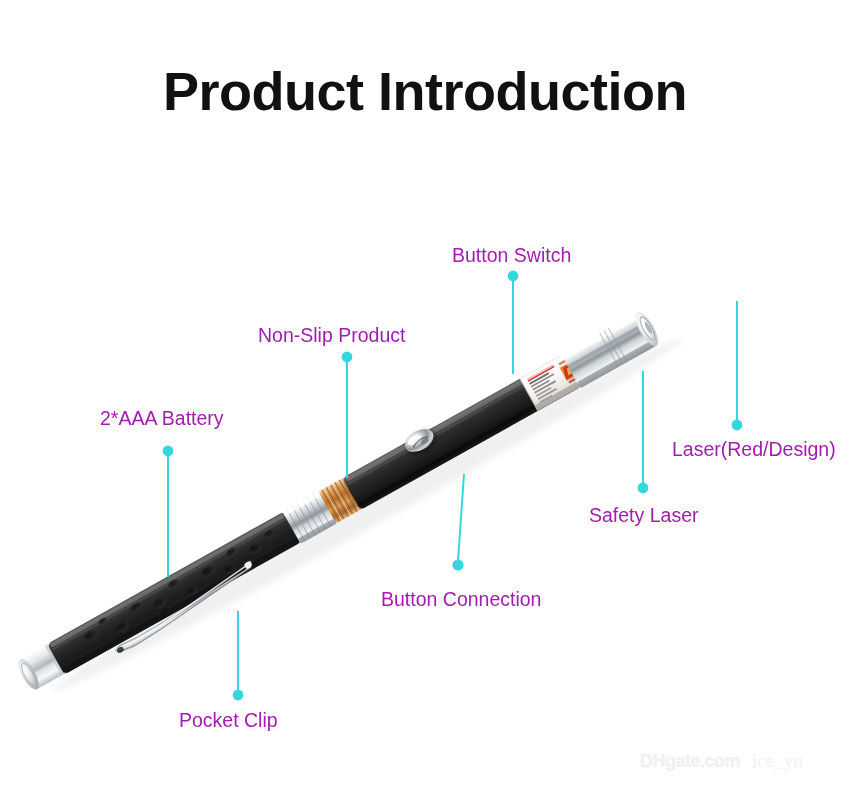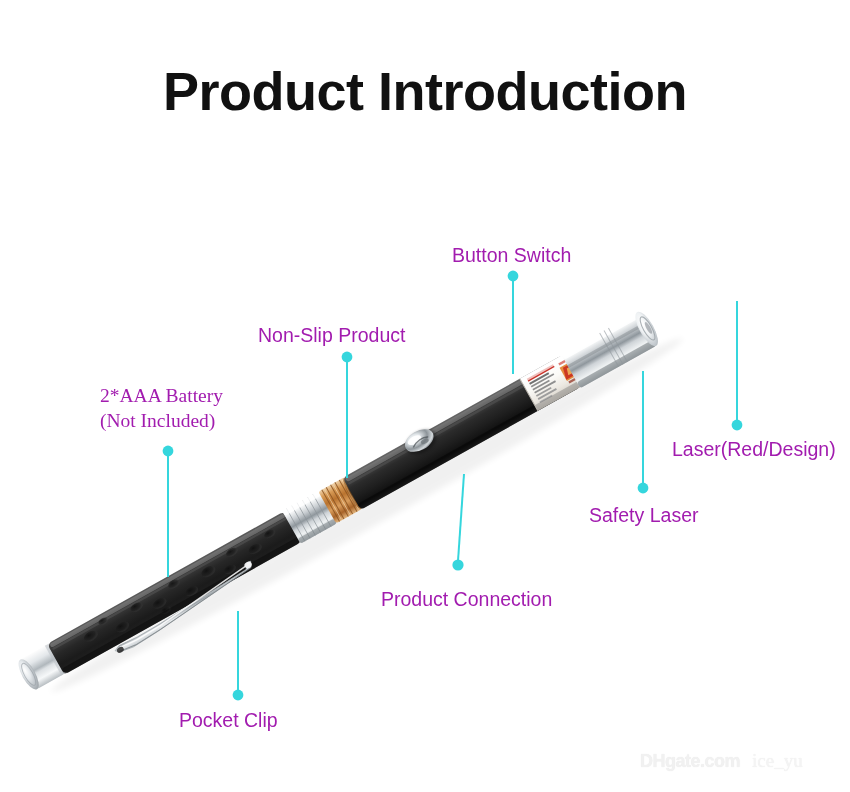--- a/index.html
+++ b/index.html
@@ -41,21 +41,21 @@
     font-size: 19.5px;
     color: #a21caf;
     white-space: nowrap;
     line-height: 1.28;
     font-family: "Liberation Sans", sans-serif;
   }
   .callout.two-line { white-space: normal; text-align: center; }
 
   #cl-button   { left: 452px; top: 243px; }
   #cl-nonslip  { left: 258px; top: 323px; }
-  #cl-battery  { left: 100px; top: 384px; text-align: left; font-family: Liberation Serif, serif; }
+  #cl-battery  { left: 100px; top: 406px; text-align: right; }
   #cl-laser    { left: 672px; top: 437px; }
   #cl-safety   { left: 589px; top: 503px; }
   #cl-copper   { left: 381px; top: 587px; }
   #cl-pocket   { left: 179px; top: 708px; }
 
   
   #watermark {
     position: absolute;
     left: 640px; top: 750px;
     display: flex;
@@ -350,27 +350,26 @@
     </g>
   </svg>
 </div>
 
 <div class="callout" id="cl-button">Button Switch</div>
 
 <div class="callout" id="cl-nonslip">Non-Slip Product</div>
 
 <div class="callout two-line" id="cl-battery">
   <div>2*AAA Battery</div>
-  <div>(Not Included)</div>
 </div>
 
 <div class="callout" id="cl-laser">Laser(Red/Design)</div>
 
 <div class="callout" id="cl-safety">Safety Laser</div>
 
-<div class="callout" id="cl-copper">Product Connection</div>
+<div class="callout" id="cl-copper">Button Connection</div>
 
 <div class="callout" id="cl-pocket">Pocket Clip</div>
 
 <div id="watermark">
   <span id="wm-brand">DHgate.com</span>
   <span id="wm-user">ice_yu</span>
 </div>
 
 </body></html>

